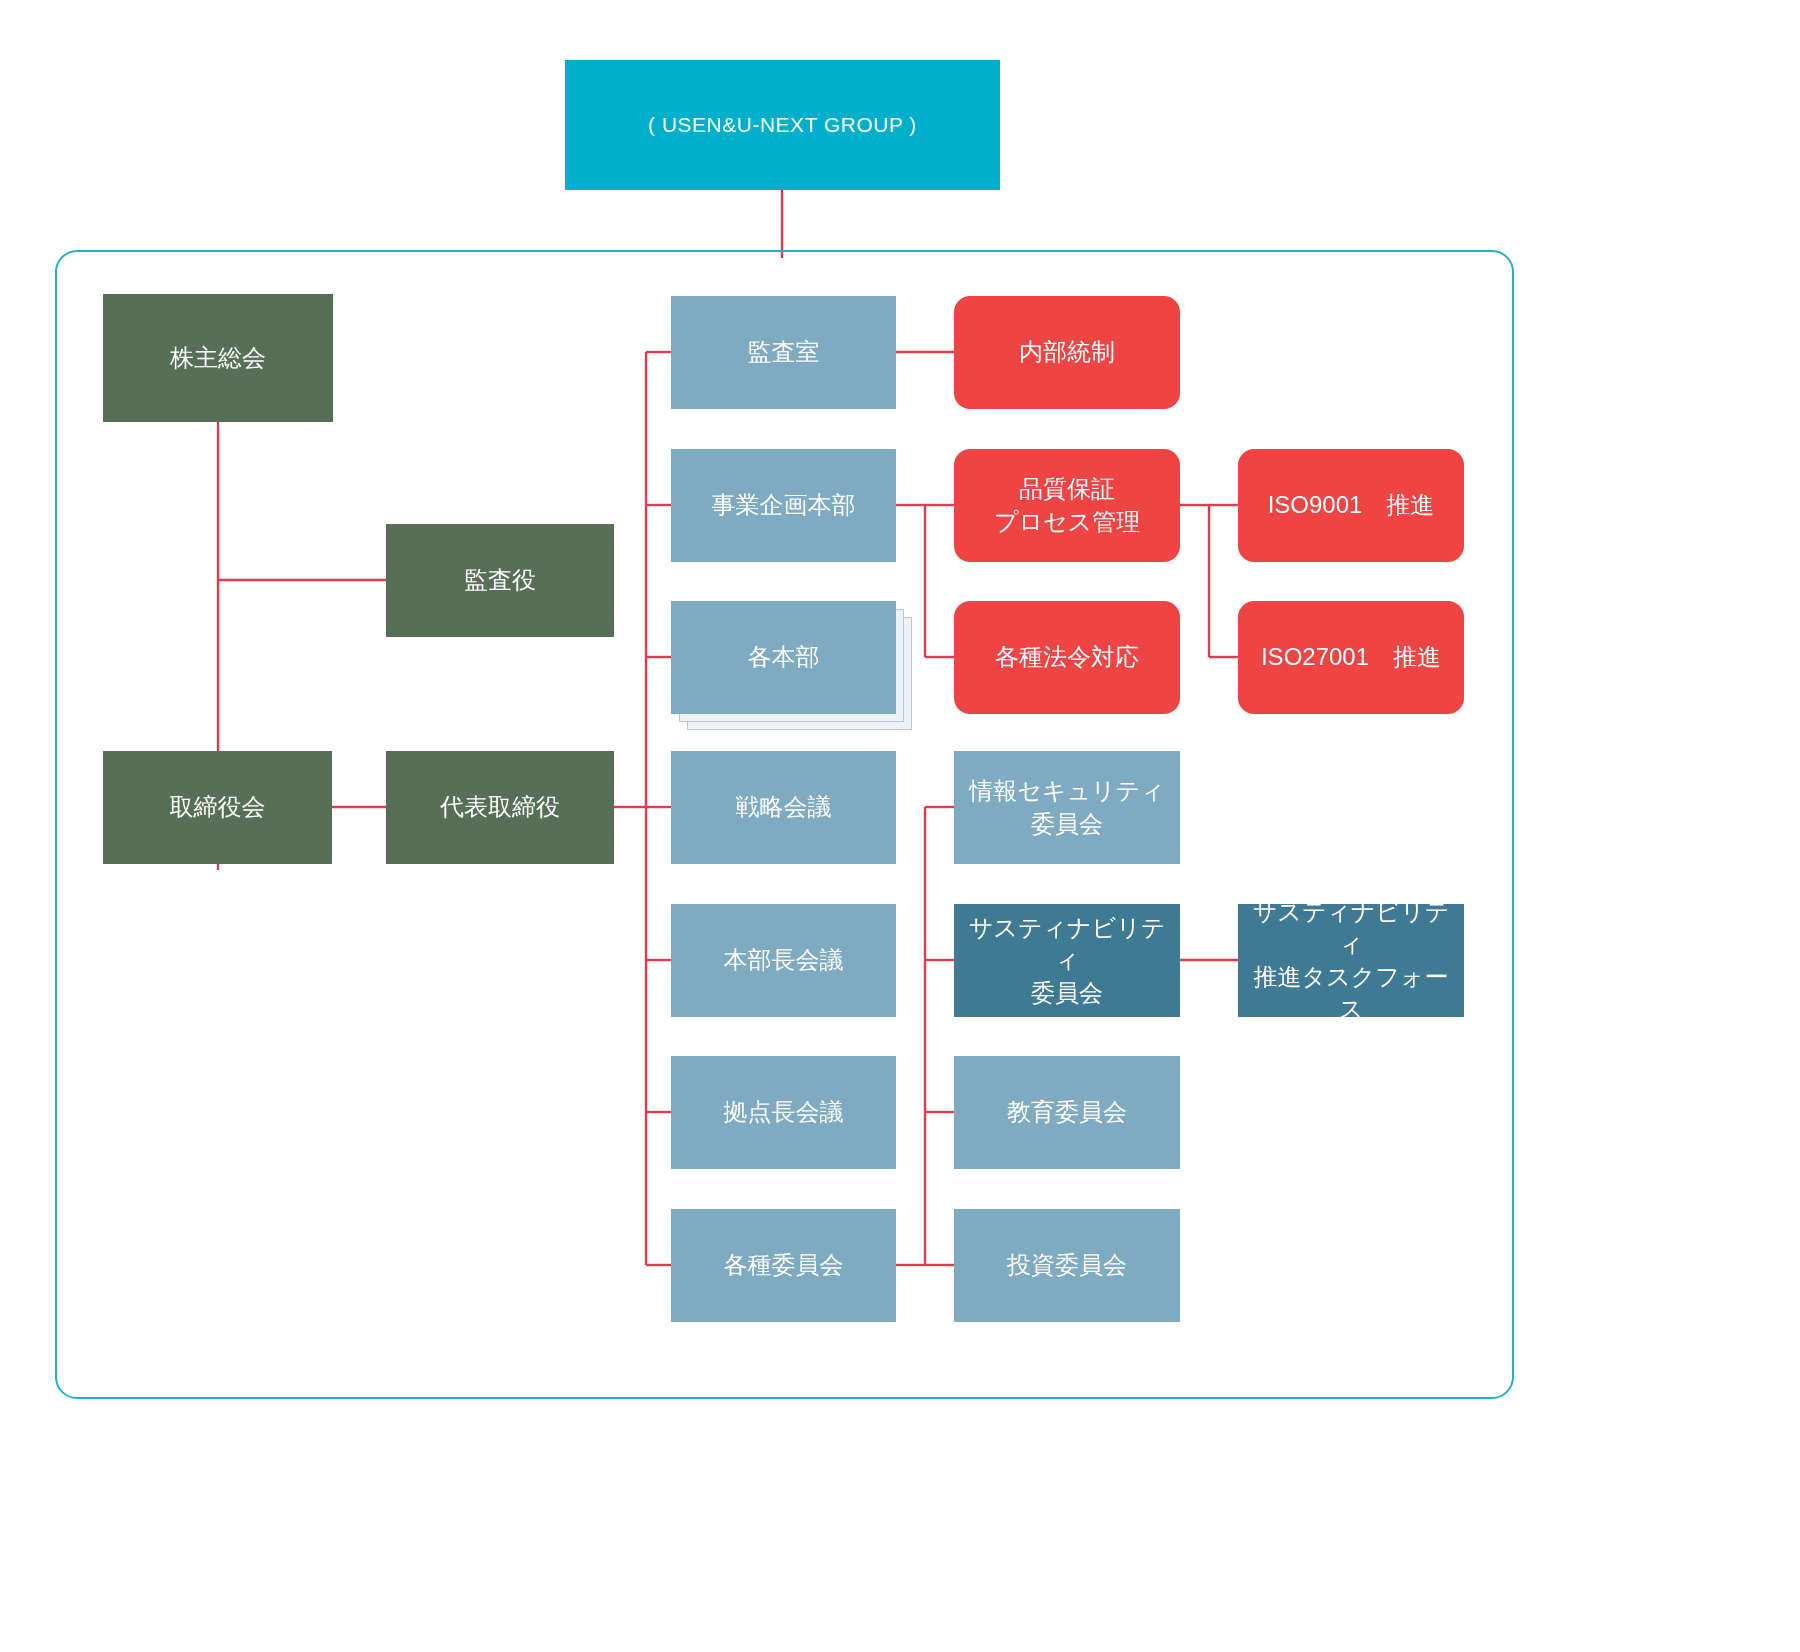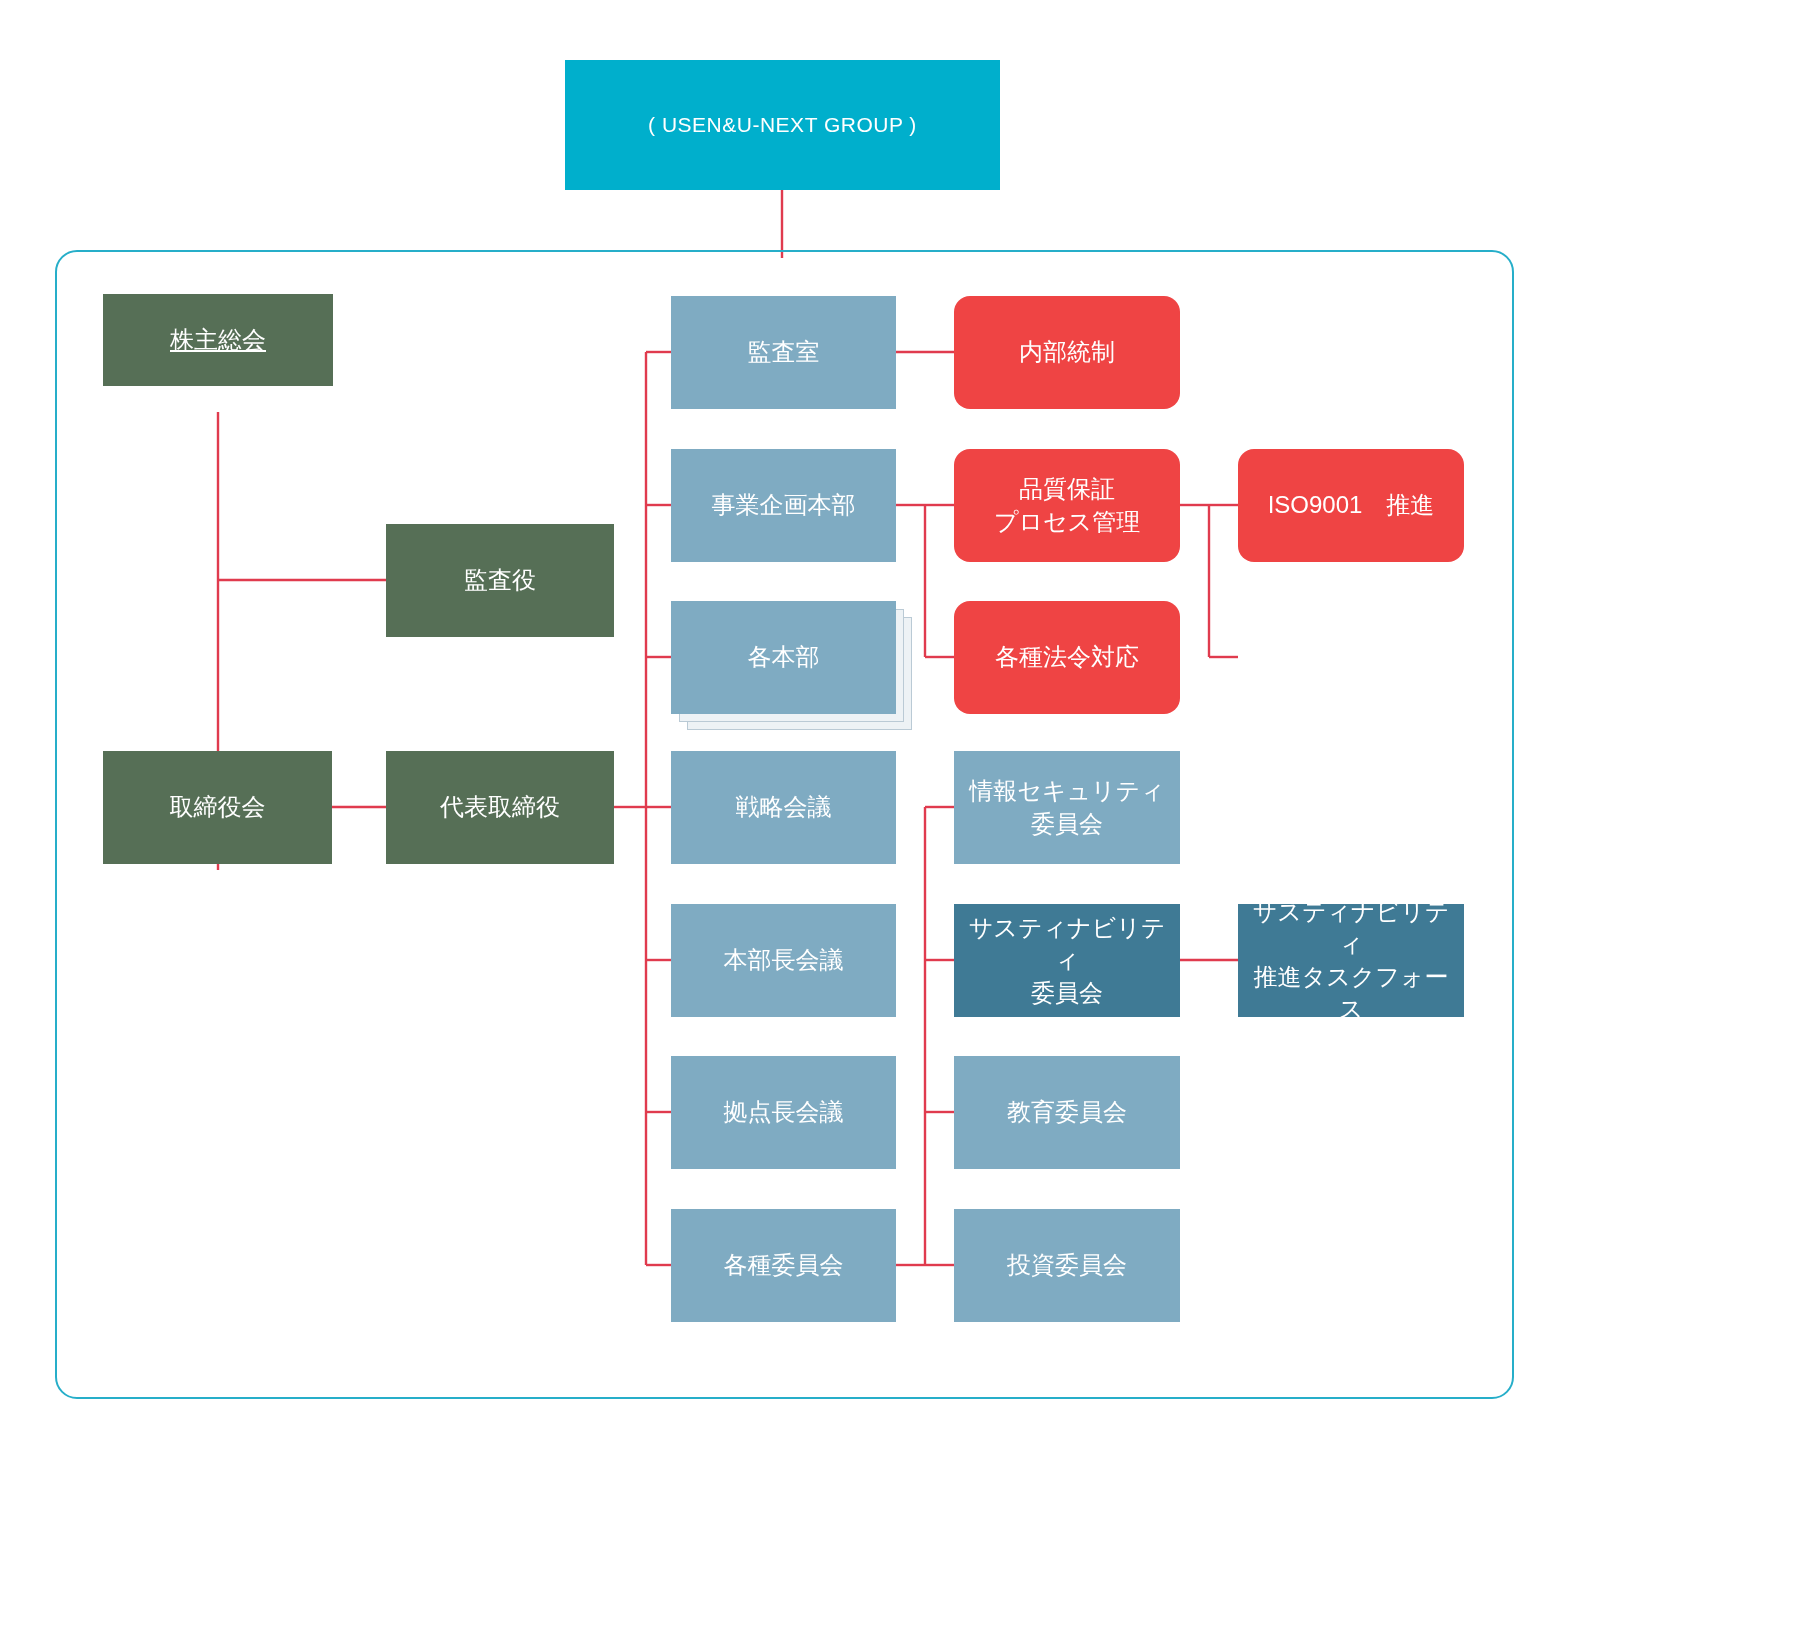--- a/index.html
+++ b/index.html
@@ -114,21 +114,21 @@
   </svg>
 
   <div class="frame" style="left:55px;top:250px;width:1455px;height:1145px;"></div>
 
   <div class="node banner" style="left:565px;top:60px;width:435px;height:130px;">
     <span>
       <span style="font-size:21px;">( USEN&amp;U-NEXT GROUP )</span>
     </span>
   </div>
 
-  <div class="node green" style="left:103px;top:294px;width:230px;height:92px;text-decoration:underline;">
+  <div class="node green" style="left:103px;top:294px;width:230px;height:128px;">
     <span>株主総会</span>
   </div>
 
   <div class="node green" style="left:386px;top:524px;width:228px;height:113px;">
     <span>監査役</span>
   </div>
 
   <div class="node green" style="left:103px;top:751px;width:229px;height:113px;">
     <span>取締役会</span>
   </div>
@@ -195,19 +195,22 @@
   </div>
 
   <div class="node blue" style="left:954px;top:1209px;width:226px;height:113px;">
     <span>投資委員会</span>
   </div>
 
   <div class="node blue-r" style="left:1238px;top:449px;width:226px;height:113px;">
     <span>ISO9001　推進</span>
   </div>
 
+  <div class="node blue-r" style="left:1238px;top:601px;width:226px;height:113px;">
+    <span>ISO27001　推進</span>
+  </div>
 
   <div class="node teal" style="left:1238px;top:904px;width:226px;height:113px;">
     <span>サスティナビリティ
 推進タスクフォース</span>
   </div>
 
 </div>
 
 </body></html>

